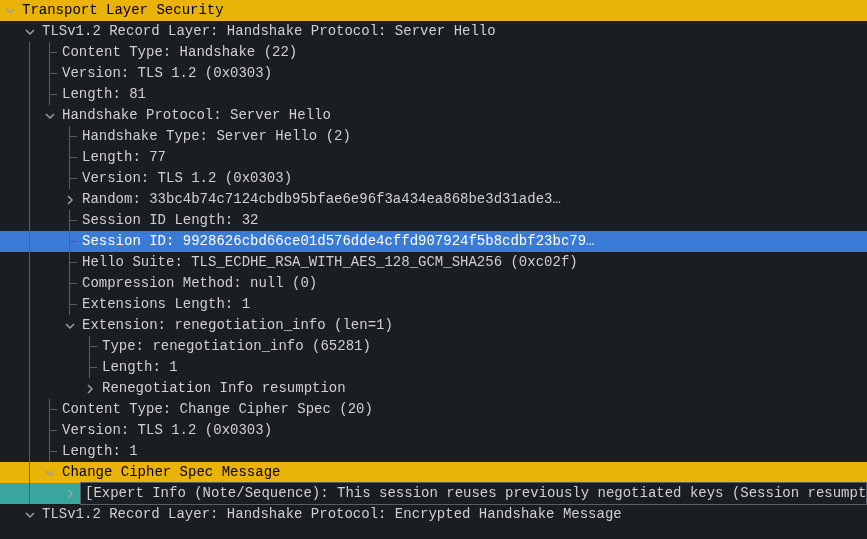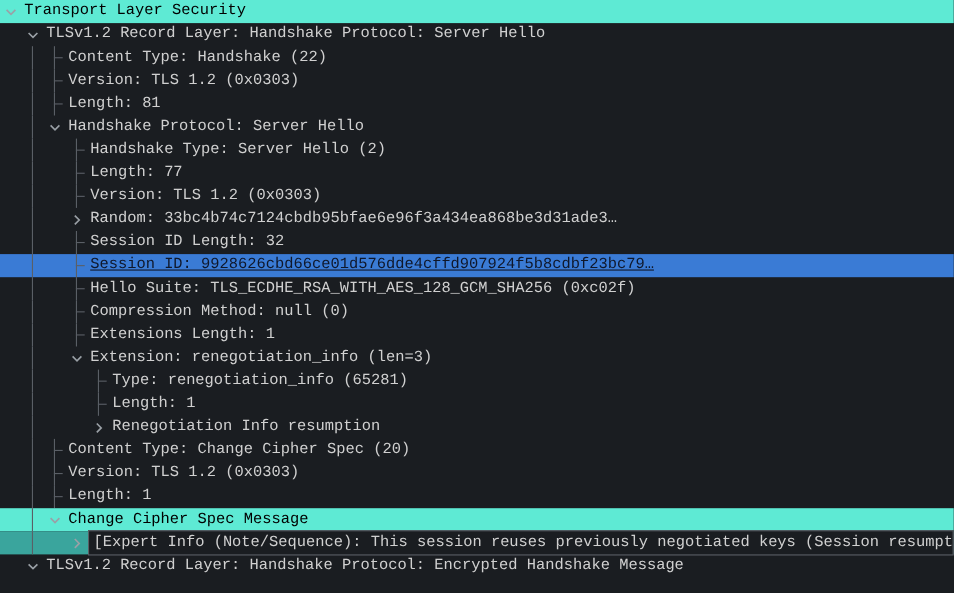--- a/index.html
+++ b/index.html
@@ -14,27 +14,26 @@
     white-space: nowrap;
     line-height: 21px;
   }
   .row {
     display: flex;
     align-items: center;
     height: 21px;
     position: relative;
   }
   .hl-cyan {
-    background: #5eead4;
+    background: #eab308;
     color: #000;
   }
   .hl-blue {
     background: #3a7bd5;
-    color: #0f172a;
-    text-decoration: underline;
+    color: #ffffff;
   }
   .hl-darkcyan {
     background: #3aa59d;
     color: #000;
   }
   .caret {
     width: 20px;
     display: inline-flex;
     justify-content: center;
     align-items: center;
@@ -201,21 +200,21 @@
     </div>
     <div class="row">
       <span class="spacer20"></span>
       <span class="guide"></span>
       <span class="spacer20"></span>
       <span class="caret">
         <svg width="10" height="10" viewBox="0 0 10 10">
           <path d="M1 3 L5 7 L9 3" fill="none" stroke="currentColor" stroke-width="1.5"></path>
         </svg>
       </span>
-      <span class="label">Extension: renegotiation_info (len=3)</span>
+      <span class="label">Extension: renegotiation_info (len=1)</span>
     </div>
     <div class="row">
       <span class="spacer20"></span>
       <span class="guide"></span>
       <span class="spacer20"></span>
       <span class="spacer20"></span>
       <span class="guide tee"></span>
       <span class="label">Type: renegotiation_info (65281)</span>
     </div>
     <div class="row">

